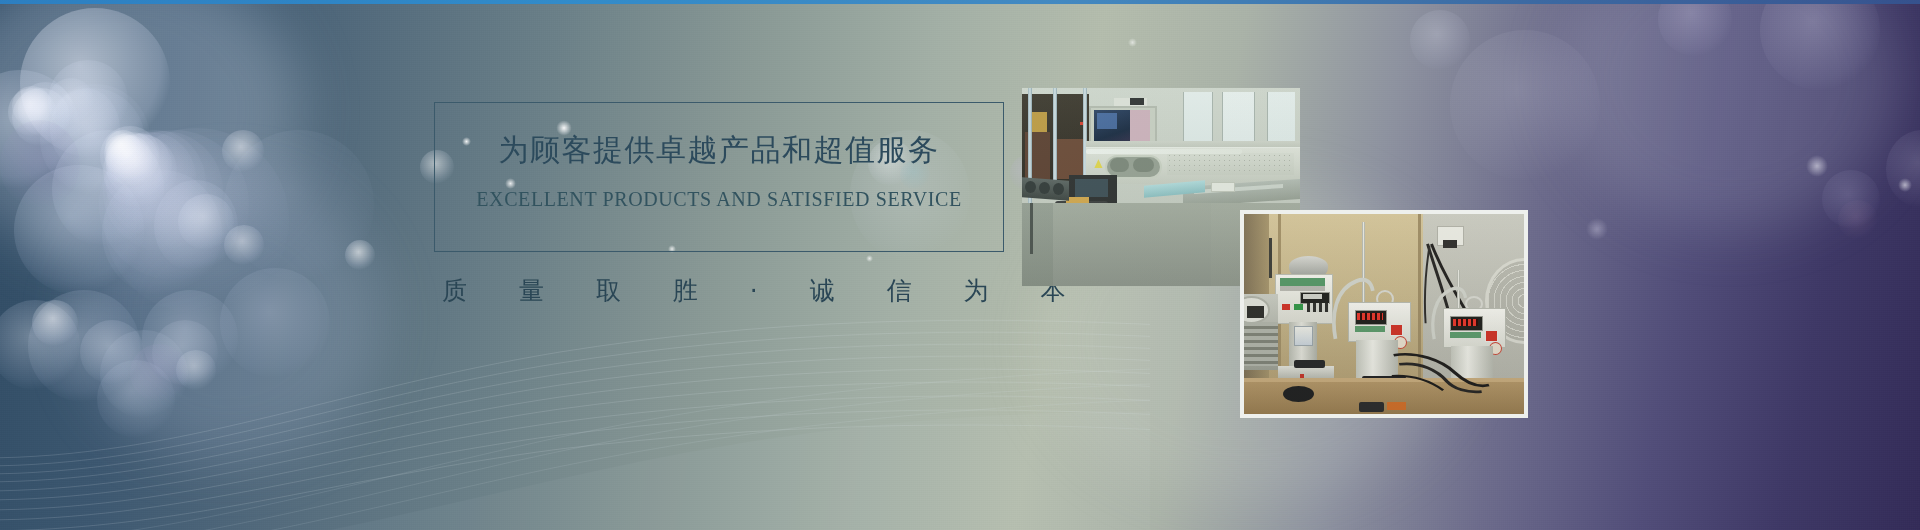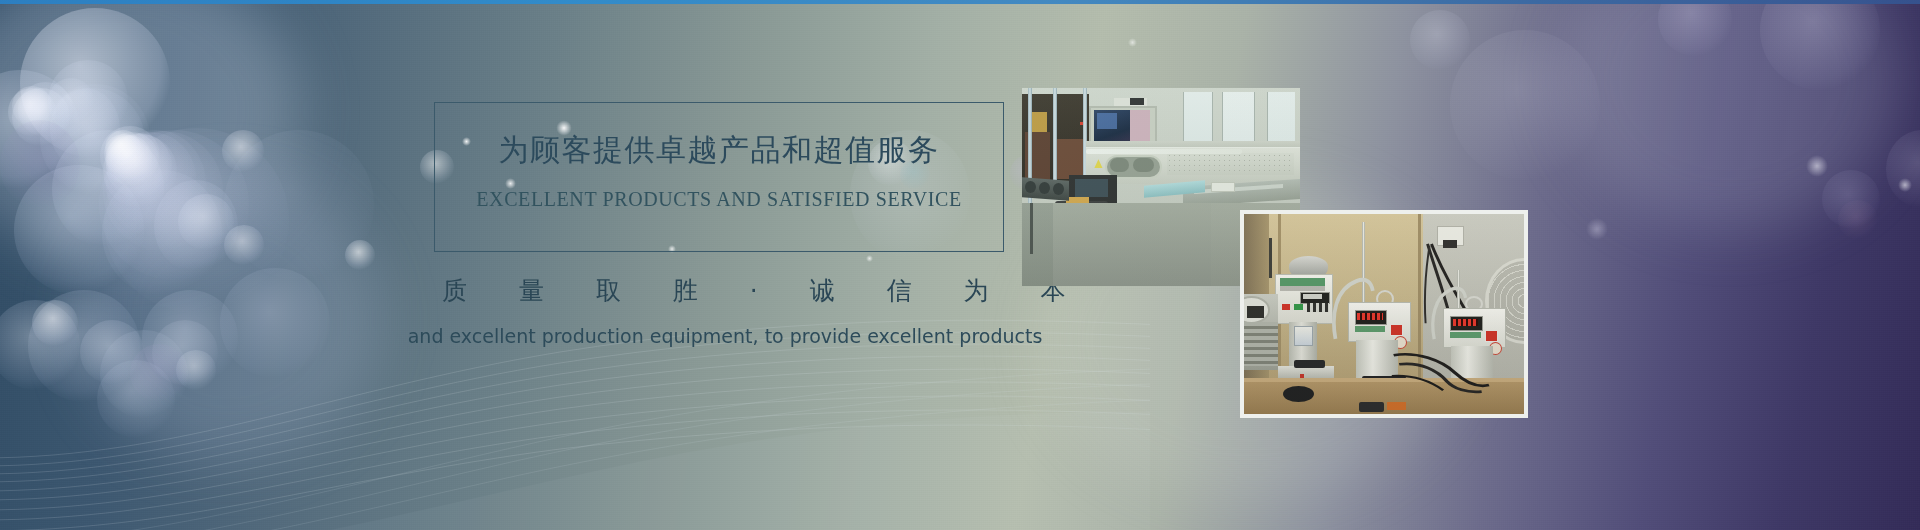--- a/index.html
+++ b/index.html
@@ -278,21 +278,20 @@
 
     <div class="headline-box"></div>
 
     <div class="headline-cn">为顾客提供卓越产品和超值服务</div>
 
     <div class="headline-en">EXCELLENT PRODUCTS AND SATISFIED SERVICE</div>
 
     <div class="slogan-cn">质 量 取 胜 · 诚 信 为 本</div>
 
     <div class="para">
-      <div>and excellent production equipment, to provide excellent products</div>
     </div>
   </div>
 
   <div class="photo" id="photo-1">
     <div class="scene" style="background:linear-gradient(180deg,#c8cec4 0%,#d2d6cb 40%,#c0c6bb 70%,#9aa096 100%);">
 
       <div class="obj" style="left:0;top:0;width:100%;height:62%;background:linear-gradient(180deg,#d8dcd2,#c9cec3);"></div>
       <div class="obj" style="left:58%;top:2%;width:10%;height:44%;background:linear-gradient(180deg,#eef4f2,#dfe9e6);border-left:1px solid #aeb7b0;border-right:1px solid #aeb7b0;"></div>
       <div class="obj" style="left:72%;top:2%;width:11%;height:44%;background:linear-gradient(180deg,#f2f7f5,#e3ecea);border-left:1px solid #aeb7b0;border-right:1px solid #aeb7b0;"></div>
       <div class="obj" style="left:88%;top:2%;width:10%;height:44%;background:linear-gradient(180deg,#eff5f3,#e0eae7);border-left:1px solid #aeb7b0;"></div>

